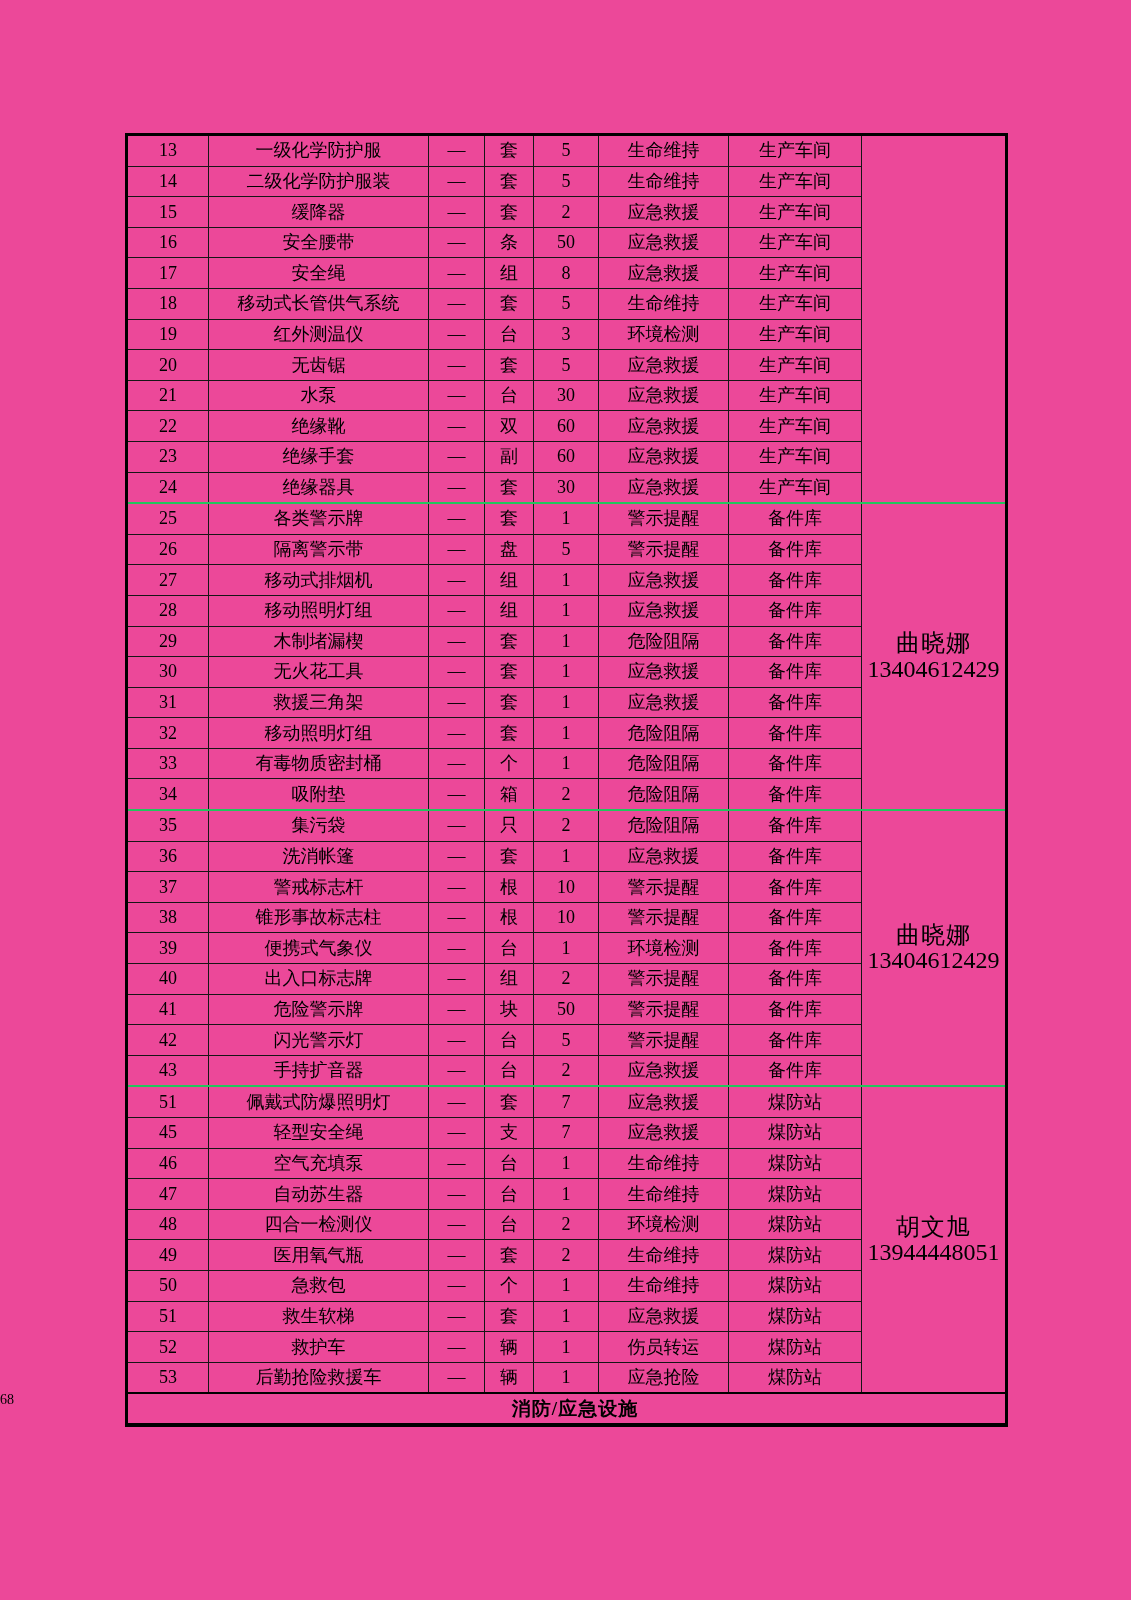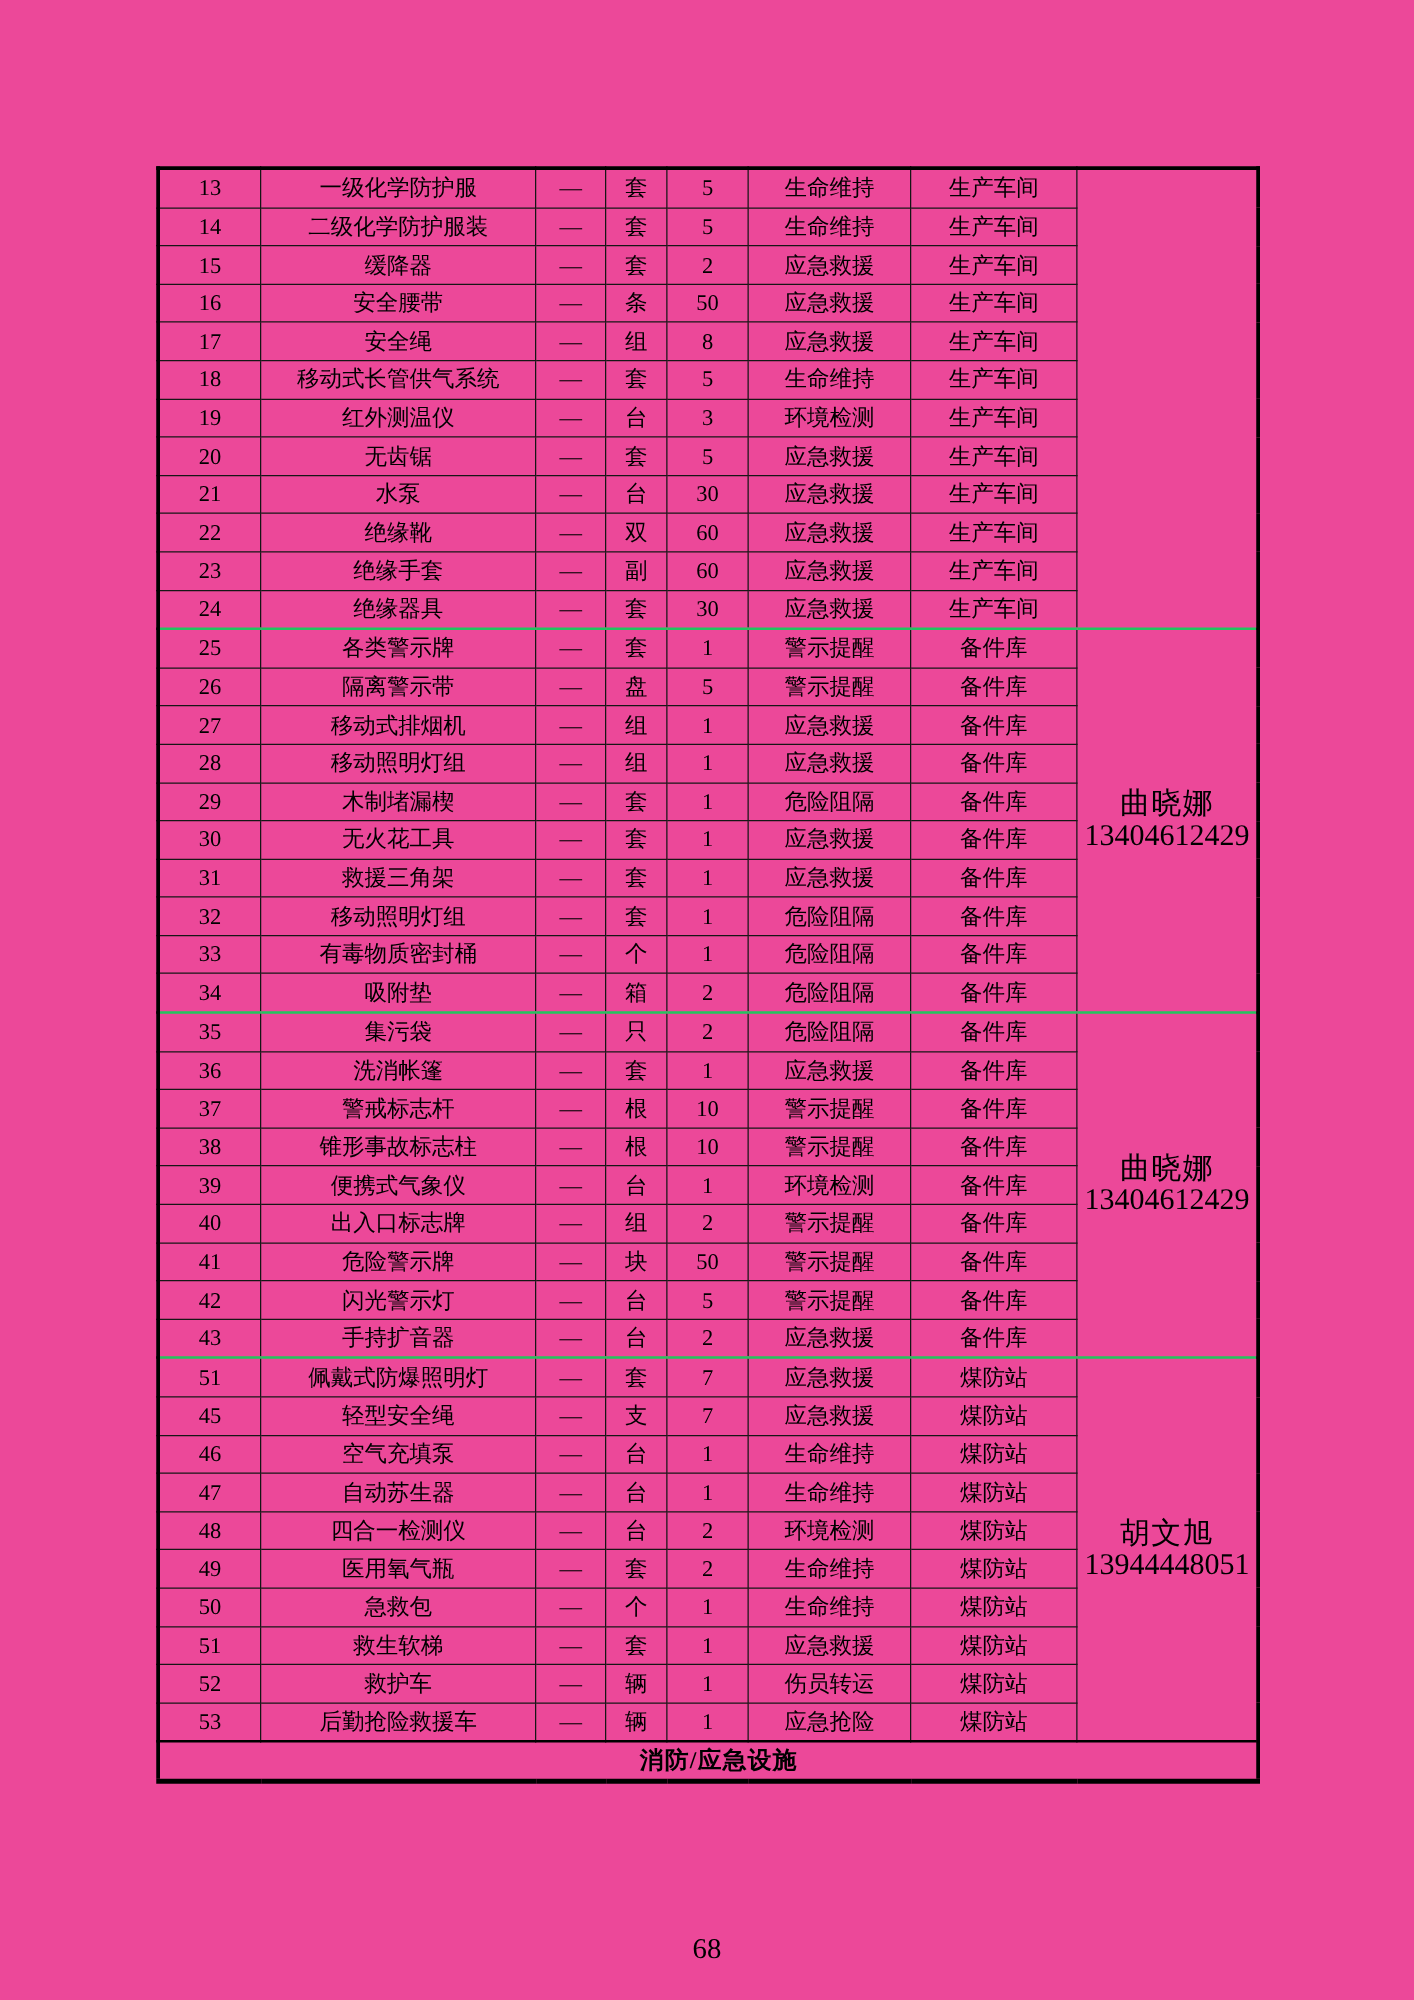--- a/index.html
+++ b/index.html
@@ -21,22 +21,22 @@
     white-space:nowrap;overflow:hidden;
   }
   tr.group-start td{border-top:2px solid #22c55e;}
   td.contact-cell{line-height:1.5;font-size:24px;}
   td.contact-cell .contact-name{letter-spacing:1px;}
   tr.footer-row td{
     border-top:2px solid #000;
     font-weight:bold;font-size:19px;height:29px;letter-spacing:1px;padding-left:19px;
   }
   .page-number{
-    position:absolute;top:1546px;left:0;width:100%;
-    text-align:center;font-size:23px;
+    position:absolute;top:1392px;left:0;width:100%;
+    font-size:14px;
   }
 </style>
 </head>
 <body>
 
 <div class="page">
 
   <table class="equipment">
     <colgroup>
       <col style="width:82px">

